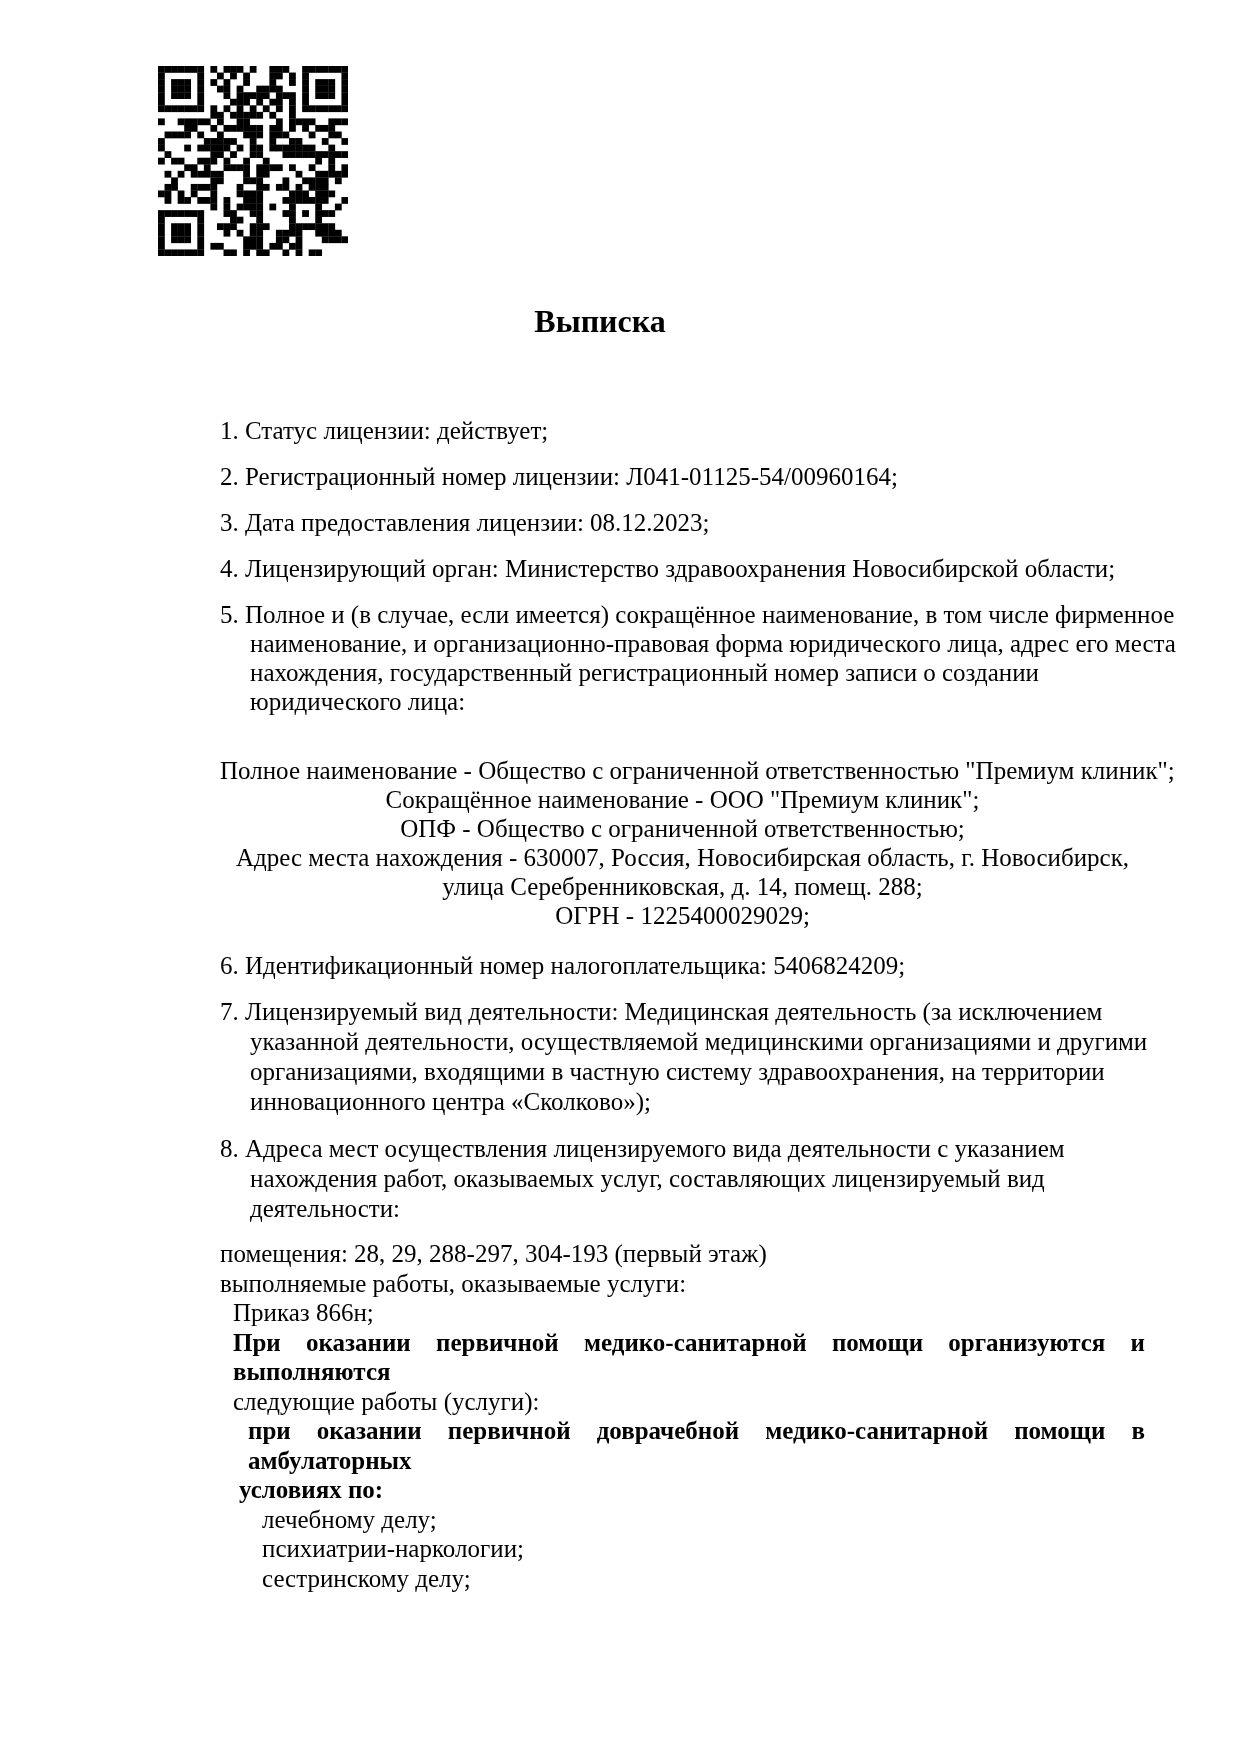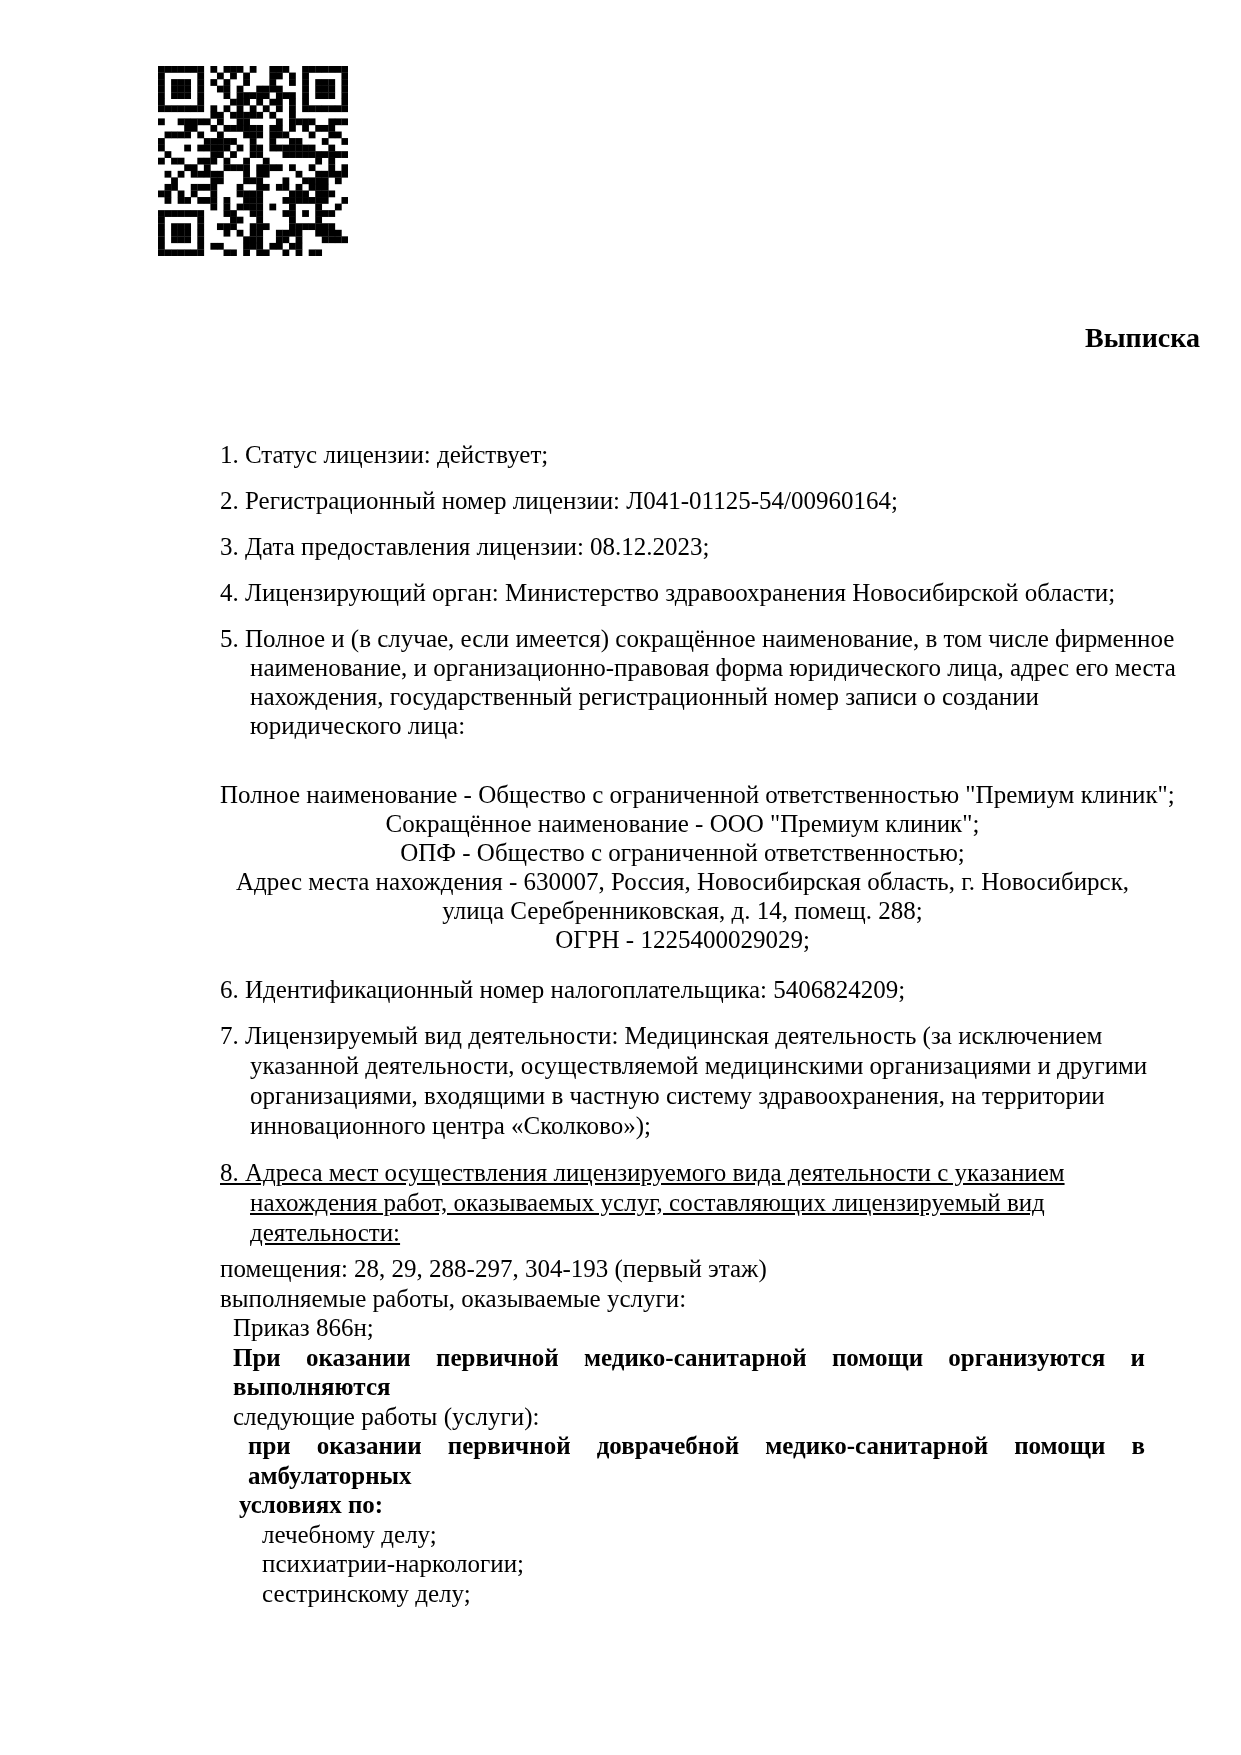--- a/index.html
+++ b/index.html
@@ -4,34 +4,34 @@
 <style>
   html,body{margin:0;padding:0;}
   body{
     width:1241px;height:1755px;position:relative;
     background:#ffffff;color:#000000;
     font-family:"Liberation Serif","DejaVu Serif",serif;
     overflow:hidden;
   }
   .qr{position:absolute;left:158px;top:66px;width:190px;height:190px;}
   .titleblock{
-    position:absolute;left:0;top:323px;width:1200px;text-align:right;
-    font-weight:bold;font-size:28px;
+    position:absolute;left:0;top:306px;width:1200px;text-align:center;
+    font-weight:bold;font-size:32px;
   }
   .titleblock .t1{line-height:30px;}
   .titleblock .t2{line-height:30px;margin-top:28px;}
   .doc{
-    position:absolute;left:220px;top:440px;width:925px;
+    position:absolute;left:220px;top:416px;width:925px;
     font-size:25px;line-height:29px;
   }
   .para{margin:0 0 17px 0;}
   .para div{white-space:nowrap;}
   .mb40{margin-bottom:40px;}
   .mb12{margin-bottom:21px;text-align:center;}
-  .mb15{margin-bottom:6px;text-decoration:underline;}
+  .mb15{margin-bottom:15px;}
   .mb0{margin-bottom:0;}
   .lh30{line-height:30px;}
   .lh295{line-height:29.5px;}
   .cont{padding-left:30px;}
   .ind1{padding-left:13px;}
   .ind1b{padding-left:19px;font-weight:bold;}
   .ind2{padding-left:28px;}
   .ind3{padding-left:42px;}
   .just{white-space:normal !important;text-align:justify;text-align-last:justify;font-weight:bold;}
 </style>

